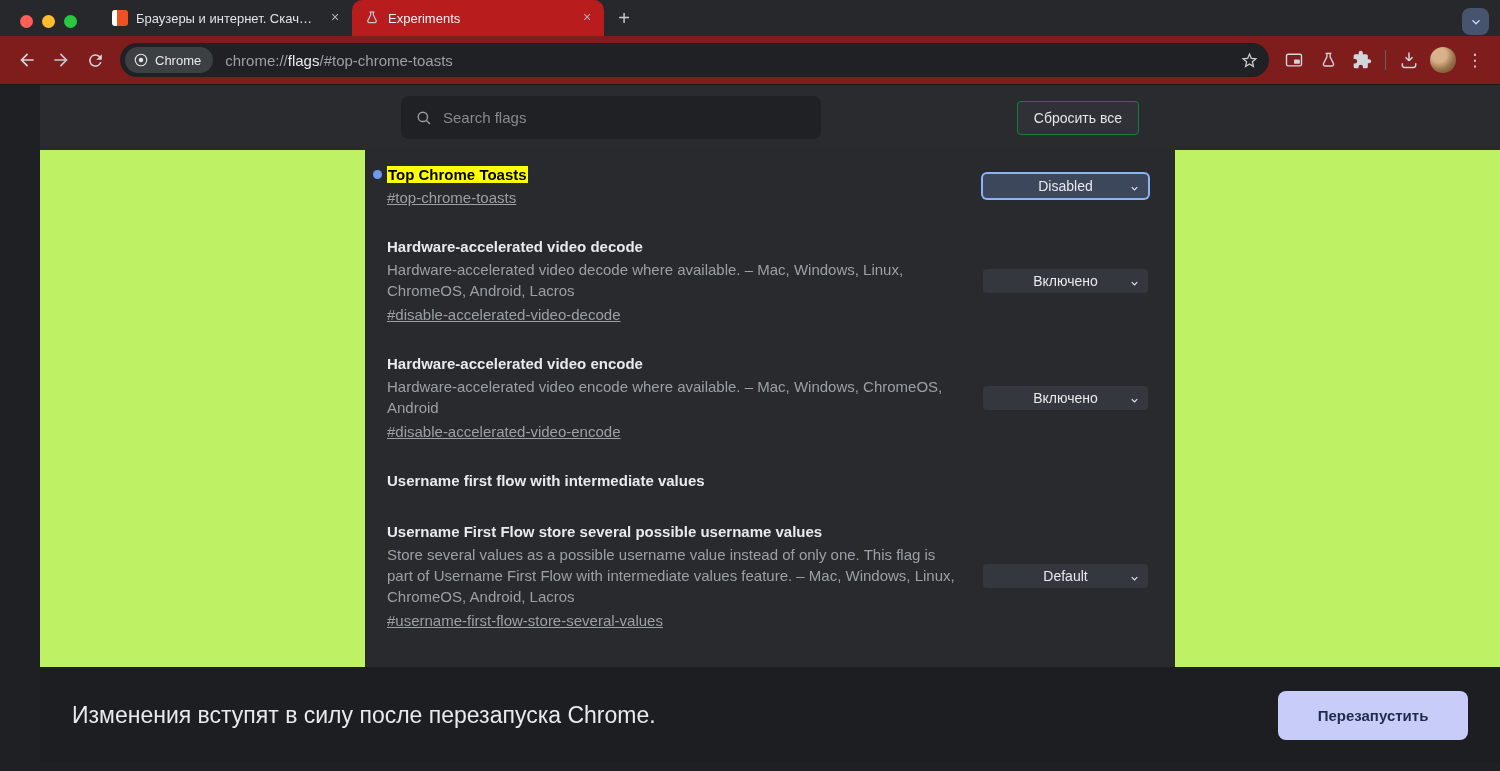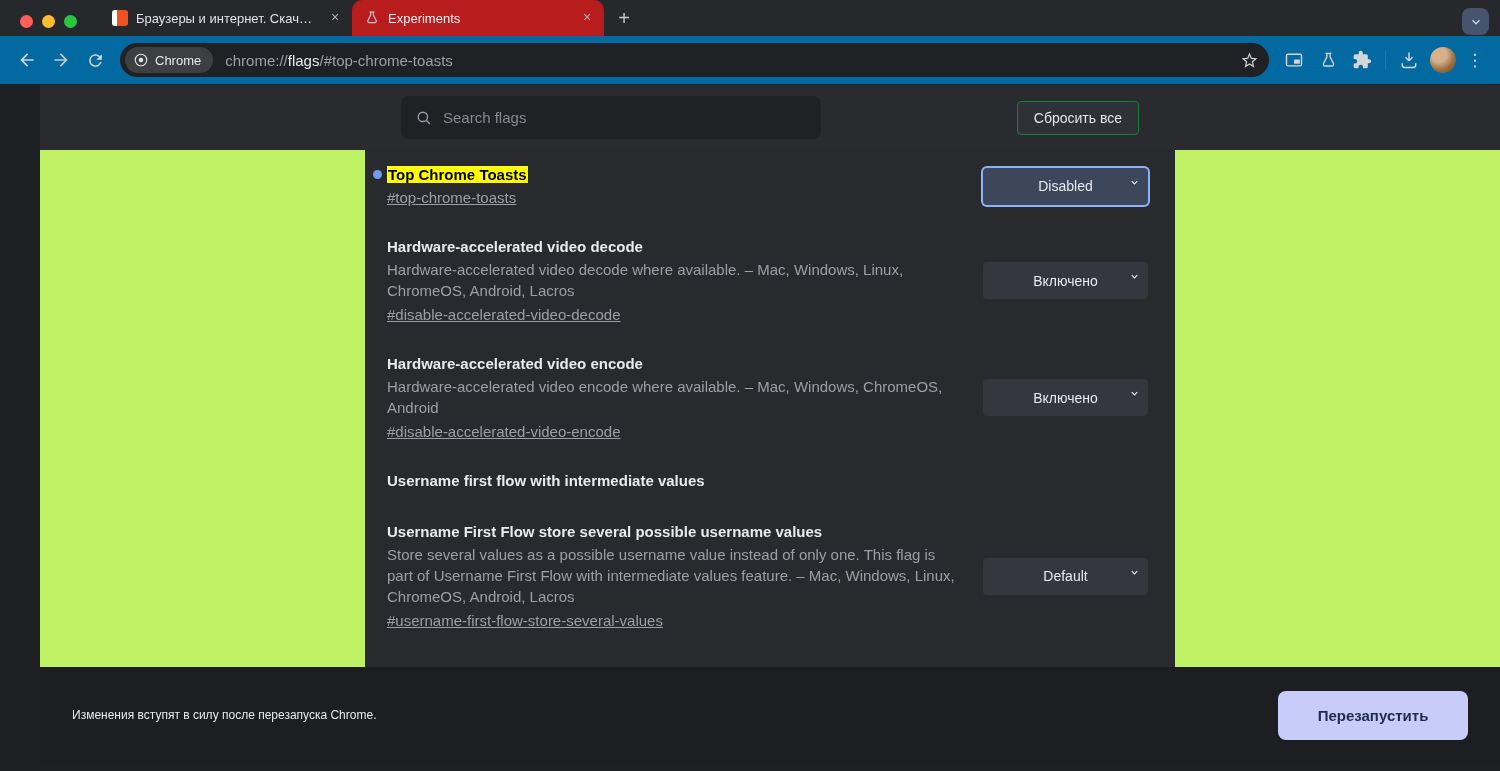--- a/index.html
+++ b/index.html
@@ -23,21 +23,21 @@
   .tab-close { width:18px; height:18px; border-radius:50%; color:#aeb2ba; font-size:14px;
     line-height:17px; text-align:center; flex-shrink:0; cursor:default; }
   .favicon-doc { width:16px; height:16px; border-radius:3px; flex-shrink:0;
     background:linear-gradient(90deg,#ffffff 0 34%, #f05123 34% 100%); }
   .newtab-btn { width:28px; height:28px; margin:0 0 4px 6px; display:flex; align-items:center;
     justify-content:center; color:#c6c9ce; font-size:20px; border-radius:50%; }
   .tab-chevron-btn { position:absolute; right:11px; top:8px; width:27px; height:27px;
     border-radius:8px; background:#46546e; display:flex; align-items:center; justify-content:center; }
 
   
-  .toolbar { height:49px; background:#0369a1; display:flex; align-items:center;
+  .toolbar { height:49px; background:#7f1d1d; display:flex; align-items:center;
     padding:0 10px; flex-shrink:0; border-bottom:1px solid #1a1b1d; }
   .nav-btn { width:34px; height:34px; display:flex; align-items:center; justify-content:center;
     border-radius:50%; flex-shrink:0; }
   .omnibox { flex:1; height:34px; background:#202124; border-radius:17px; margin:0 8px;
     display:flex; align-items:center; padding:0 10px 0 5px; min-width:0; }
   .site-chip { height:26px; background:#3c4043; border-radius:13px; display:flex;
     align-items:center; gap:6px; padding:0 12px 0 8px; color:#e8eaed; font-size:13px; flex-shrink:0; }
   .url { margin-left:12px; font-size:15px; color:#9aa0a6; white-space:nowrap; overflow:hidden; }
   .url .url-host { color:#e8eaed; }
   .omni-star { margin-left:auto; flex-shrink:0; display:flex; align-items:center; }
@@ -65,30 +65,30 @@
   .flag-row { display:flex; align-items:center; padding:0 27px 0 22px; margin-bottom:28px; }
   .flag-text { flex:1; padding-right:26px; min-width:0; }
   .flag-title { position:relative; font-size:15px; font-weight:600; color:#e8eaed;
     line-height:21px; margin-bottom:2px; }
   .flag-title .hl { background:#ffff00; color:#000; font-weight:600; padding:0 1px; }
   .anchor-dot { position:absolute; left:-14px; top:6px; width:9px; height:9px;
     border-radius:50%; background:#6f9bef; }
   .flag-desc { font-size:15px; color:#9aa0a6; line-height:21px; margin-bottom:3px; }
   .flag-link { display:inline-block; font-size:15px; color:#9aa0a6;
     text-decoration:underline; line-height:21px; cursor:pointer; }
-  .flag-select { width:165px; height:37px; background:#34373d; border-radius:4px;
+  .flag-select { width:165px; height:24px; background:#34373d; border-radius:4px;
     color:#e8eaed; font-size:14px; display:flex; align-items:center; justify-content:center;
     position:relative; flex-shrink:0; }
   .flag-select.focused { background:#3d475c; box-shadow:0 0 0 2px #8ab4f8; }
   .flag-select .caret { position:absolute; right:8px; top:9px; }
 
   
   .restart-bar { height:96px; background:#1d1e21; display:flex; align-items:center;
     justify-content:space-between; padding:0 32px; flex-shrink:0; }
-  .restart-msg { font-size:12px; color:#e8eaed; }
+  .restart-msg { font-size:23px; color:#e8eaed; }
   .restart-btn { width:190px; height:49px; border:none; border-radius:8px;
     background:#c7cdf8; color:#1f2b4d; font-size:15px; font-weight:600; font-family:inherit; }
 
   svg { display:block; }
 </style>
 </head>
 <body>
 
 <div class="window">
 

